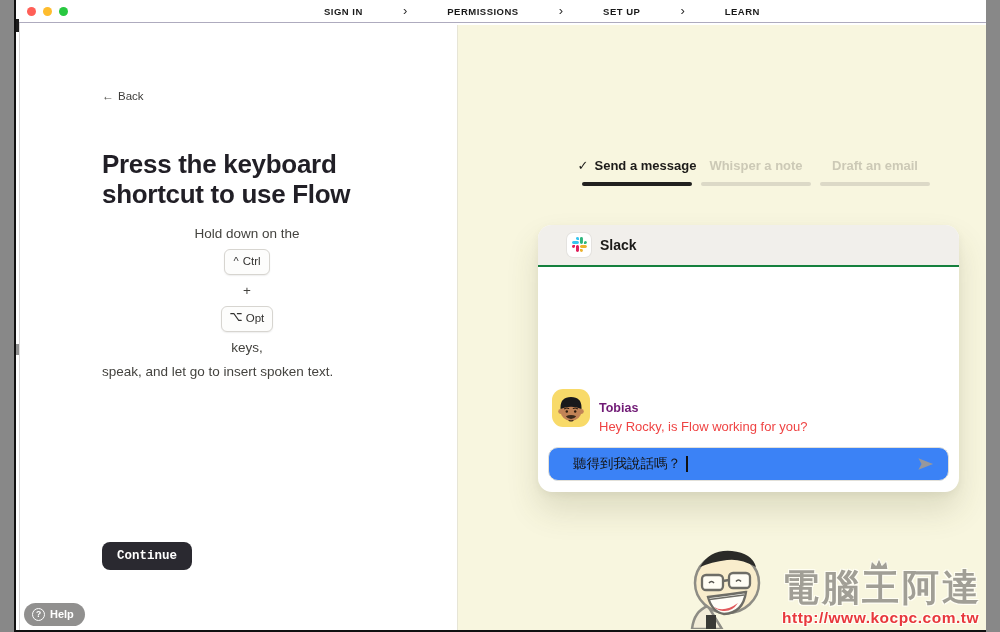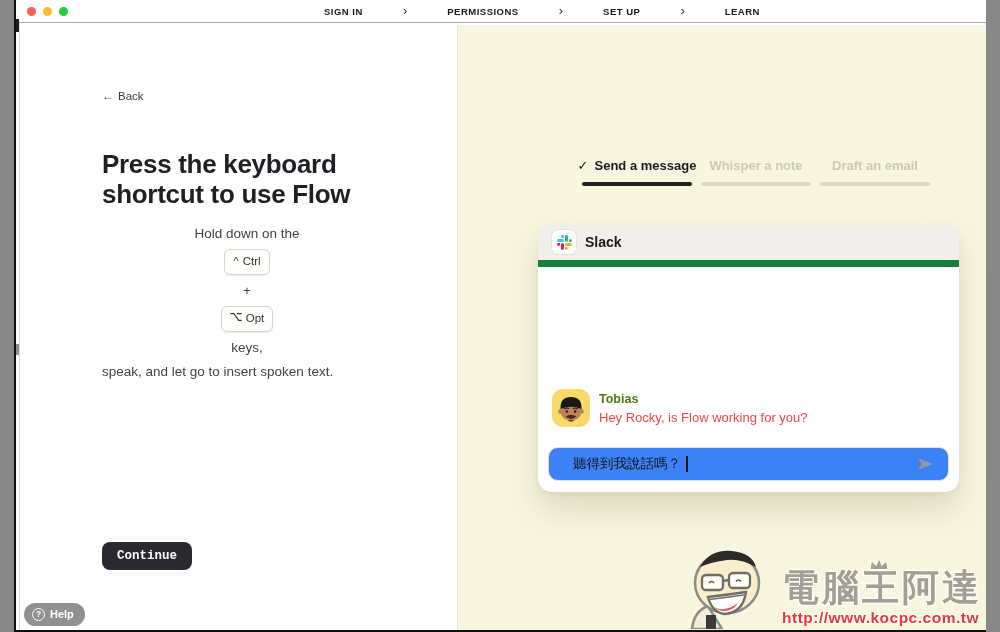--- a/index.html
+++ b/index.html
@@ -54,28 +54,28 @@
   .tab { width:110px; display:flex; flex-direction:column; align-items:center; gap:8px; cursor:pointer; }
   .tab-label { display:flex; align-items:center; gap:6px; font-size:13px; font-weight:700;
                color:#1c1b19; white-space:nowrap; height:16px; }
   .tab.inactive .tab-label { color:#ccc9b6; font-weight:600; }
   .tab-bar { width:100%; height:4.5px; border-radius:3px; background:#22211f; }
   .tab.inactive .tab-bar { background:#dcd9c7; }
 
   .slack-card { position:absolute; left:80px; top:200px; width:421px; height:267px; background:#fff;
                 border-radius:14px; overflow:hidden;
                 box-shadow:0 18px 32px rgba(80,78,40,.16), 0 3px 8px rgba(0,0,0,.05); }
-  .card-header { height:42px; background:#f1efeb; border-bottom:7px solid #15803d;
-                 display:flex; align-items:center; padding:0 14px; gap:9px; }
+  .card-header { height:42px; background:#f1efeb; border-bottom:2px solid #15803d;
+                 display:flex; align-items:center; padding:0 29px; gap:9px; }
   .slack-icon { width:24px; height:24px; background:#fff; border-radius:6px;
                 box-shadow:0 0 0 1px rgba(0,0,0,.05); display:flex; align-items:center; justify-content:center; }
   .card-title { font-size:14px; font-weight:700; color:#1b1a18; }
   .message { position:absolute; left:14px; top:164px; display:flex; gap:9px; }
   .avatar { width:38px; height:38px; border-radius:11px; background:#f8da69; overflow:hidden; flex:none; }
-  .msg-name { font-size:12.5px; font-weight:700; color:#4d7c0f; margin-top:3px; }
+  .msg-name { font-size:12.5px; font-weight:700; color:#701a75; margin-top:12px; }
   .msg-text { font-size:13px; color:#ef4444; margin-top:4px; }
   .chat-input { position:absolute; left:10px; top:222px; width:401px; height:34px; background:#3b82f6;
                 border:1px solid #e2e0d9; border-radius:10px; display:flex; align-items:center;
                 padding:0 14px 0 24px; cursor:text; }
   .input-text { font-size:13.5px; font-weight:500; color:#141414;
                 font-family:"Liberation Sans","DejaVu Sans",sans-serif; }
   .caret { width:1.5px; height:16px; background:#111; margin-left:5px; }
   .send-btn { margin-left:auto; background:none; border:none; cursor:pointer; display:flex; padding:0; }
 
   

